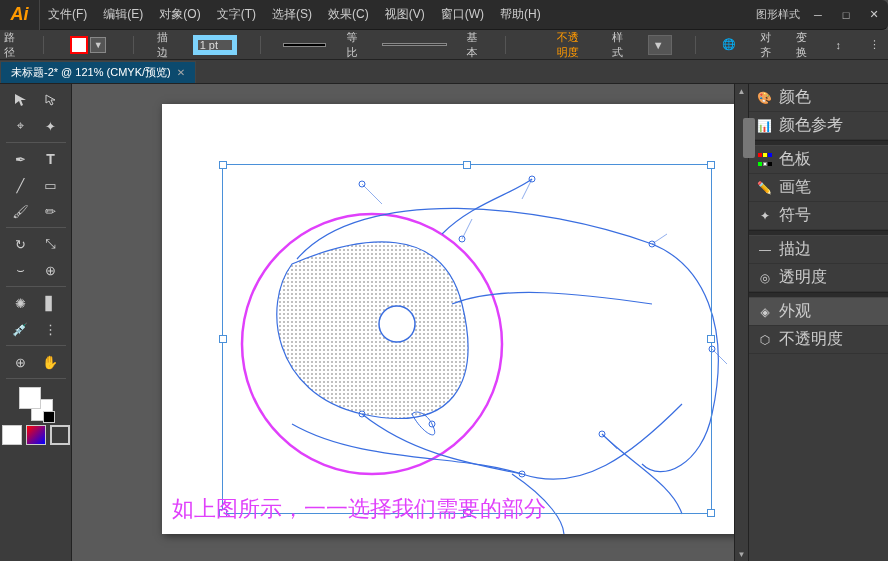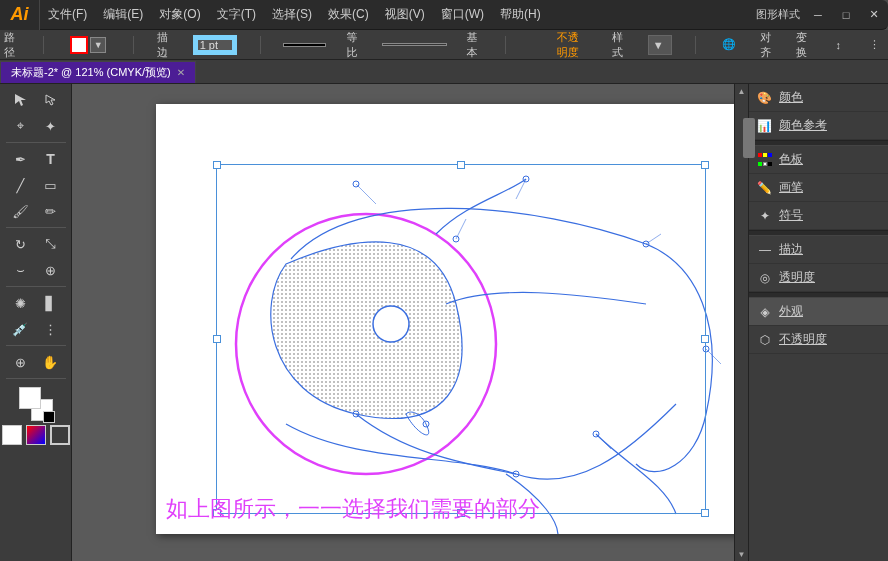--- a/index.html
+++ b/index.html
@@ -49,21 +49,21 @@
     
     #tab-bar {
       width: 888px; height: 24px; background: #3c3c3c; display: flex; align-items: flex-end;
       border-bottom: 1px solid #222;
     }
     .doc-tab {
       height: 22px; background: #555; border: 1px solid #444; border-bottom: none;
       display: flex; align-items: center; padding: 0 10px; font-size: 11px; color: #ddd;
       cursor: pointer; gap: 6px;
     }
-    .doc-tab.active { background: #4c1d95; color: #fff; }
+    .doc-tab.active { background: #0c4a6e; color: #fff; }
     .tab-close { font-size: 10px; color: #aaa; cursor: pointer; }
 
     
     #main-area {
       display: flex; width: 888px; height: calc(561px - 84px);
     }
 
     
     #left-tools {
       width: 72px; background: #3c3c3c; border-right: 1px solid #222; display: flex; flex-direction: column; align-items: center;
@@ -89,21 +89,21 @@
       position: absolute; left: 0; top: 0; width: 22px; height: 22px;
       background: #000; border: 1px solid #ccc;
     }
     .fg-sq-white { background: #fff !important; }
 
     
     #canvas-area {
       flex: 1; background: #5a5a5a; overflow: hidden; position: relative;
     }
     #page-canvas {
-      position: absolute; left: 84px; top: 20px; width: 600px; height: 430px;
+      position: absolute; left: 90px; top: 20px; width: 600px; height: 430px;
       background: #fff; box-shadow: 2px 2px 8px rgba(0,0,0,0.5);
     }
     
     #selection-box {
       position: absolute; left: 60px; top: 60px; width: 490px; height: 350px;
       border: 1px solid #4a90d9; pointer-events: none;
     }
     .sel-handle {
       position: absolute; width: 8px; height: 8px; background: #fff; border: 1px solid #4a90d9;
     }
@@ -122,21 +122,21 @@
 
     
     #right-panel {
       width: 140px; background: #3c3c3c; border-left: 1px solid #222; display: flex; flex-direction: column;
     }
     .panel-item {
       height: 28px; display: flex; align-items: center; padding: 0 8px; gap: 6px;
       border-bottom: 1px solid #333; cursor: pointer; color: #ccc; font-size: 12px;
     }
     .panel-icon { width: 16px; height: 16px; display: flex; align-items: center; justify-content: center; font-size: 12px; }
-    .panel-label { font-size: 12px; color: #ccc; text-decoration: underline; }
+    .panel-label { font-size: 16px; color: #ccc; }
     .panel-sep { height: 6px; background: #2b2b2b; border-top: 1px solid #222; border-bottom: 1px solid #444; }
     .panel-active { background: #505050; }
 
     
     #main-svg { width: 100%; height: 100%; }
   </style>
 </head>
 <body>
 
 <div id="top-menu-bar">

